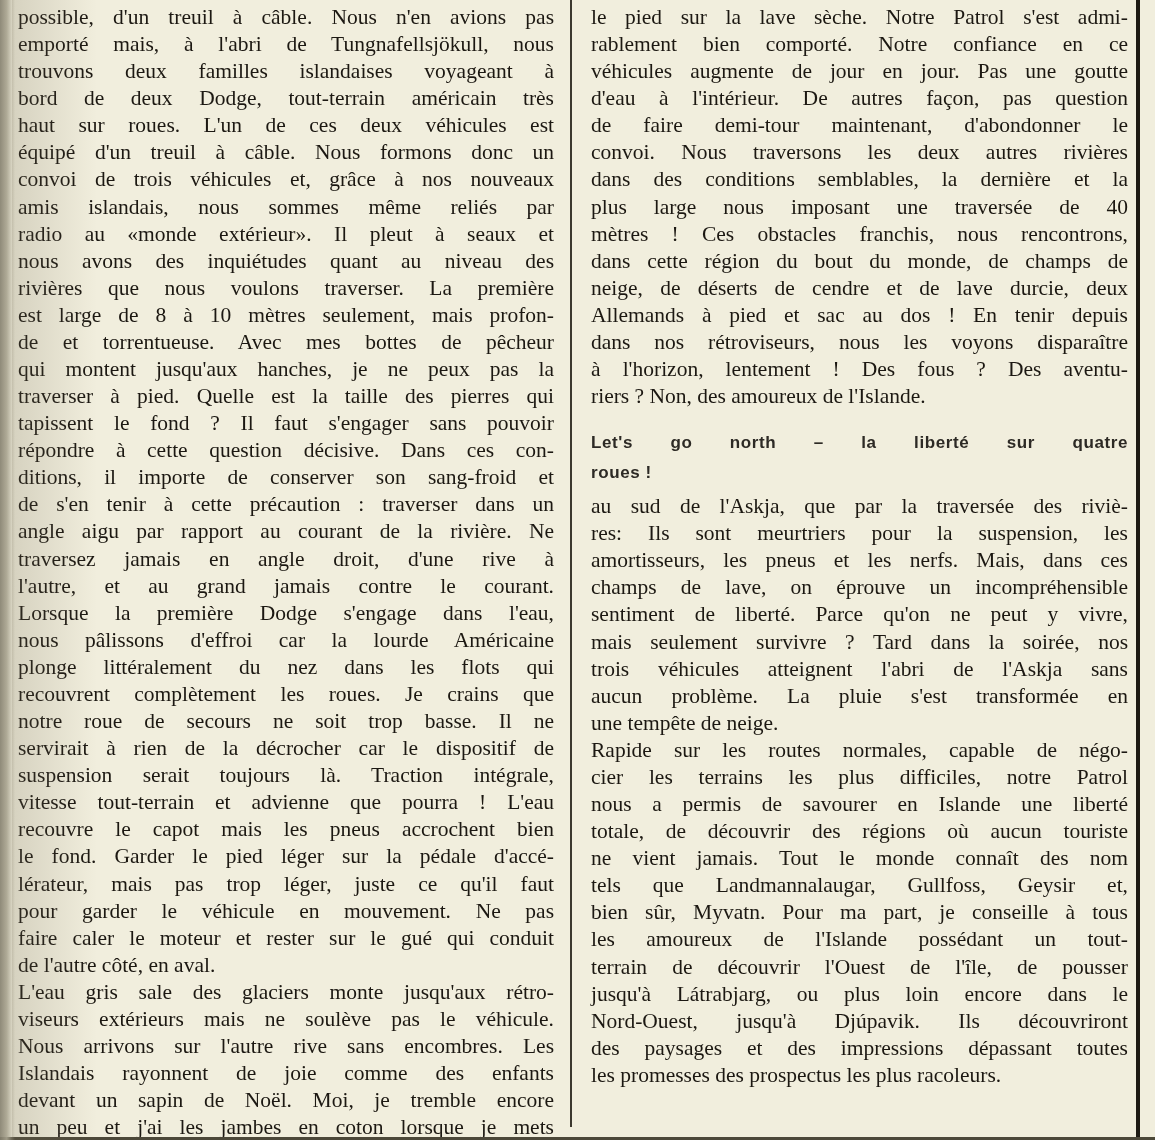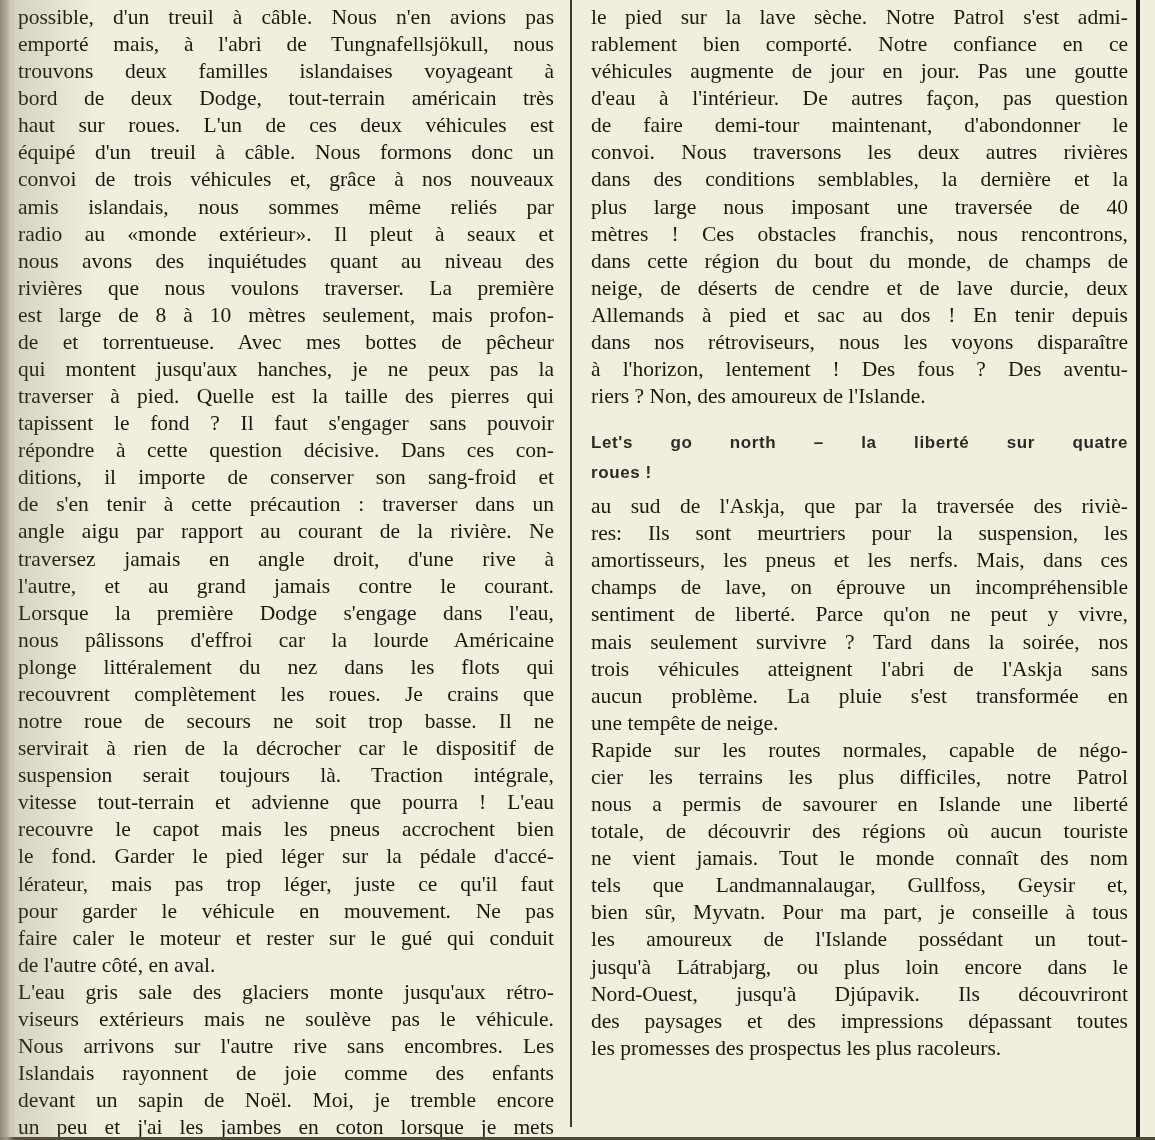--- a/index.html
+++ b/index.html
@@ -185,20 +185,21 @@
       </div>
       <div class="block paragraph">
         <div class="line">Rapide sur les routes normales, capable de négo-</div>
         <div class="line">cier les terrains les plus difficiles, notre Patrol</div>
         <div class="line">nous a permis de savourer en Islande une liberté</div>
         <div class="line">totale, de découvrir des régions où aucun touriste</div>
         <div class="line">ne vient jamais. Tout le monde connaît des nom</div>
         <div class="line">tels que Landmannalaugar, Gullfoss, Geysir et,</div>
         <div class="line">bien sûr, Myvatn. Pour ma part, je conseille à tous</div>
         <div class="line">les amoureux de l'Islande possédant un tout-</div>
+        <div class="line">terrain de découvrir l'Ouest de l'île, de pousser</div>
         <div class="line">jusqu'à Látrabjarg, ou plus loin encore dans le</div>
         <div class="line">Nord-Ouest, jusqu'à Djúpavik. Ils découvriront</div>
         <div class="line">des paysages et des impressions dépassant toutes</div>
         <div class="line line-end">les promesses des prospectus les plus racoleurs.</div>
       </div>
     </div>
 
   <div class="right-rule"></div>
   <div class="bottom-rule"></div>
   <div class="scan-edge"></div>

